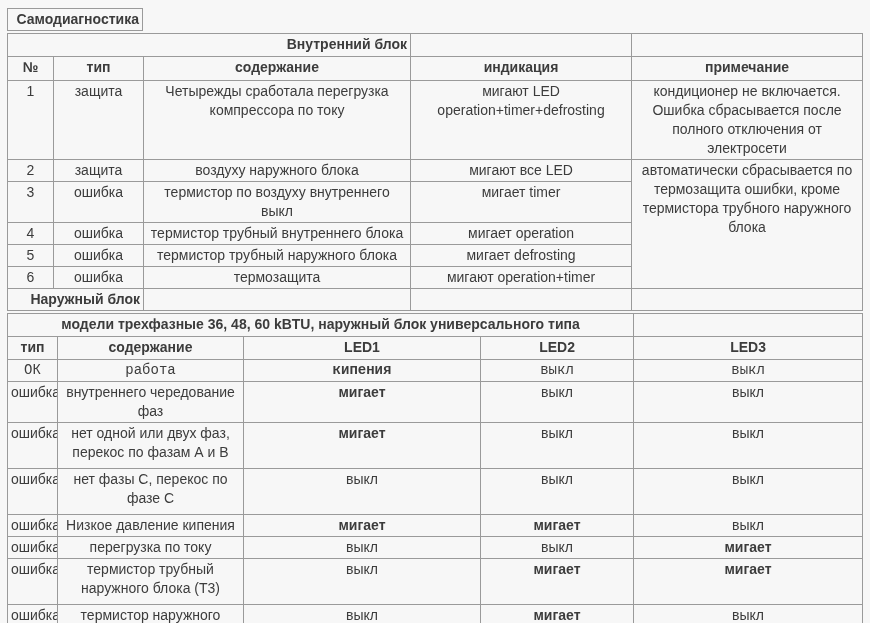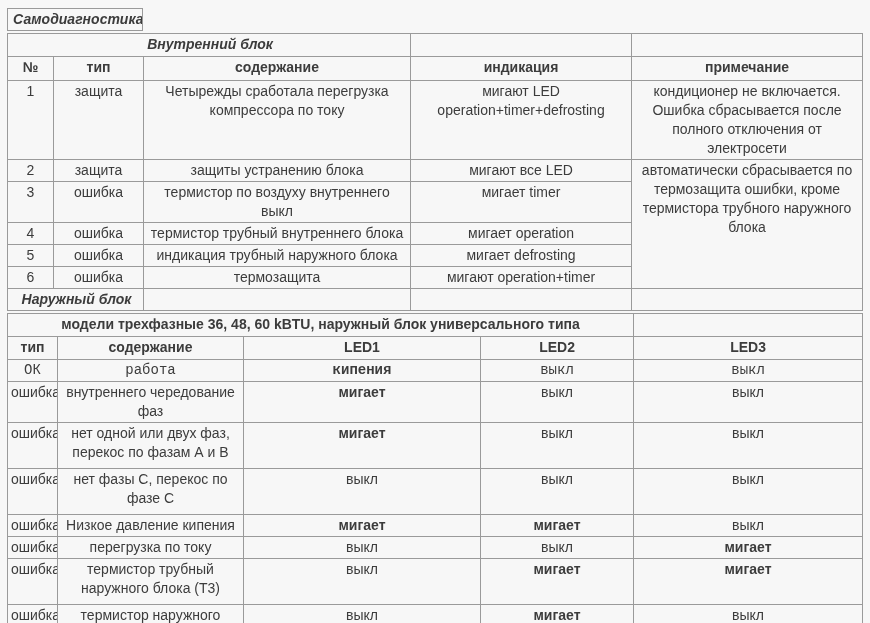--- a/index.html
+++ b/index.html
@@ -22,21 +22,21 @@
   }
   td {
     border: 1px solid #9a9a9a;
     padding: 1px 3px;
     text-align: center;
     vertical-align: top;
     line-height: 19px;
     overflow: hidden;
   }
   .bold { font-weight: bold; }
-  .left { text-align: center; padding-left: 5px; font-style: italic; }
+  .left { text-align: right; padding-left: 5px; }
   .gap2 { margin-top: 2px; border-radius: 15px; }
   
   .hb-sec  { height: 23px; }
   .hb-head { height: 24px; }
   .hb-r1   { height: 77px; }
   .hb-row  { height: 20px; }
   .hb-foot { height: 20px; margin-left: 16px; }
   
   .hc-title { height: 23px; }
   .hc-head  { height: 23px; }
@@ -87,40 +87,40 @@
     <tr class="hb-r1">
       <td>1</td>
       <td>защита</td>
       <td>Четырежды сработала перегрузка компрессора по току</td>
       <td>мигают LED operation+timer+defrosting</td>
       <td>кондиционер не включается. Ошибка сбрасывается после полного отключения от электросети</td>
     </tr>
     <tr class="hb-row">
       <td>2</td>
       <td>защита</td>
-      <td>защиты устранению блока</td>
+      <td>воздуху наружного блока</td>
       <td>мигают все LED</td>
       <td rowspan="5">автоматически сбрасывается по термозащита ошибки, кроме термистора трубного наружного блока</td>
     </tr>
     <tr class="hb-row">
       <td>3</td>
       <td>ошибка</td>
       <td>термистор по воздуху внутреннего выкл</td>
       <td>мигает timer</td>
     </tr>
     <tr class="hb-row">
       <td>4</td>
       <td>ошибка</td>
       <td>термистор трубный внутреннего блока</td>
       <td>мигает operation</td>
     </tr>
     <tr class="hb-row">
       <td>5</td>
       <td>ошибка</td>
-      <td>индикация трубный наружного блока</td>
+      <td>термистор трубный наружного блока</td>
       <td>мигает defrosting</td>
     </tr>
     <tr class="hb-row">
       <td>6</td>
       <td>ошибка</td>
       <td>термозащита</td>
       <td>мигают operation+timer</td>
     </tr>
     <tr class="hb-foot">
       <td colspan="2" class="bold left">Наружный блок</td>

